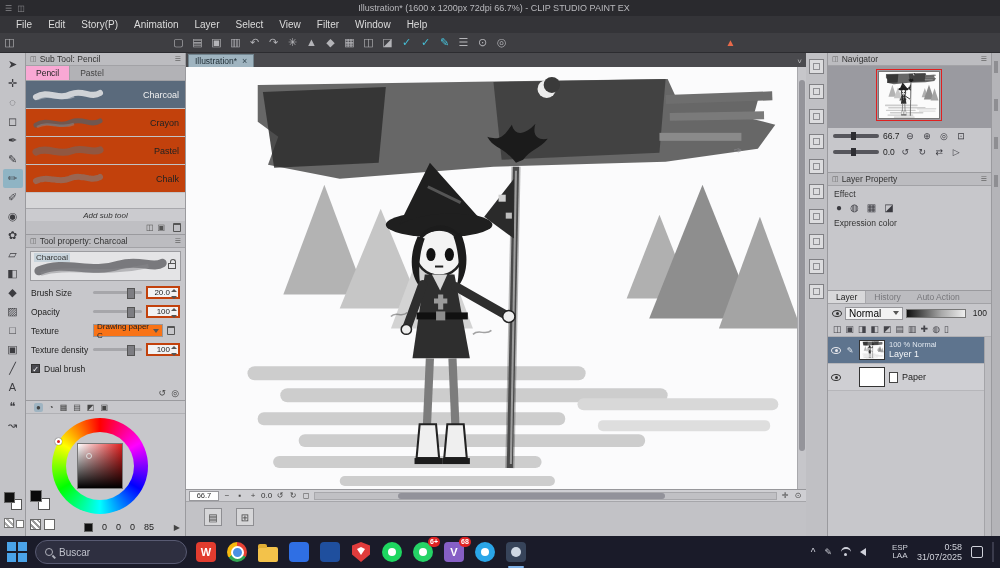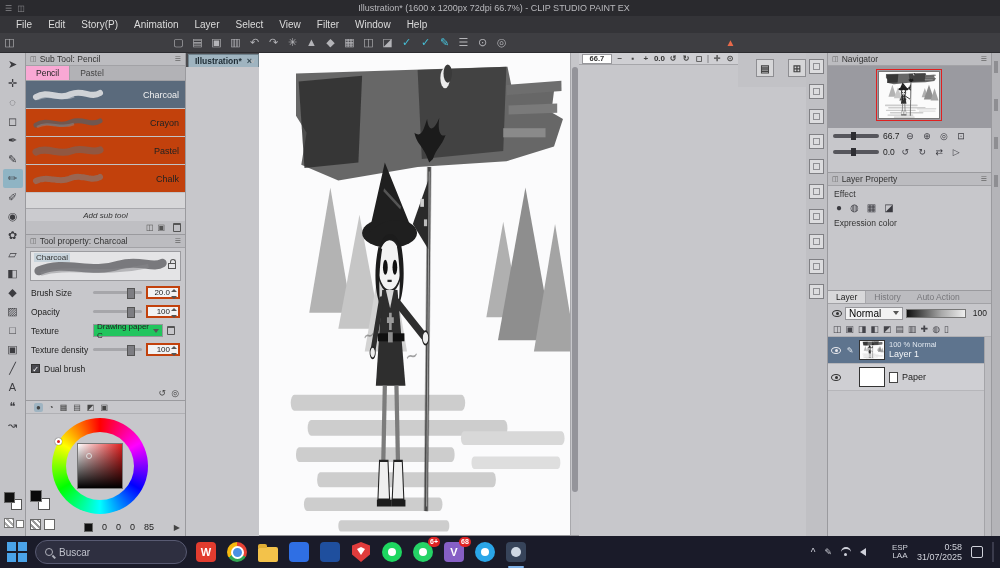--- a/index.html
+++ b/index.html
@@ -45,21 +45,21 @@
   .tp-preview .lbl{position:absolute;left:3px;top:1px;font-size:8px;color:#333;background:#c8d4dc;padding:0 2px;}
   .tp-row{height:19px;display:flex;align-items:center;padding:0 5px;font-size:8.5px;color:#222;}
   .tp-row .rl{width:62px;}
   .tp-track{flex:1;height:3px;background:#a6a6aa;border-radius:2px;position:relative;margin-right:4px;}
   .tp-track::after{content:"";position:absolute;left:70%;top:-3px;width:6px;height:9px;background:#7d7d82;border:1px solid #555;}
   .val-box{width:34px;height:13px;background:#f2f2f3;border:2px solid #c2410c;font-size:8px;display:flex;align-items:center;justify-content:flex-end;padding-right:8px;position:relative;}
   .val-box .spin{position:absolute;right:1px;top:1px;}
   .spin{width:6px;height:10px;display:flex;flex-direction:column;justify-content:space-between;}
   .spin::before{content:"";border-left:3px solid transparent;border-right:3px solid transparent;border-bottom:3px solid #555;}
   .spin::after{content:"";border-left:3px solid transparent;border-right:3px solid transparent;border-top:3px solid #555;}
-  .dd-box{width:70px;height:13px;background:#22c55e;border:1px solid #96969a;font-size:8px;display:flex;align-items:center;padding:0 3px;position:relative;}
+  .dd-box{width:70px;height:13px;background:#f97316;border:1px solid #96969a;font-size:8px;display:flex;align-items:center;padding:0 3px;position:relative;}
   .dd-box::after{content:"";margin-left:auto;border-left:3px solid transparent;border-right:3px solid transparent;border-top:4px solid #555;}
   .trash{width:8px;height:9px;border:1px solid #555;border-top:2px solid #555;border-radius:1px;margin-left:4px;}
   .chk{width:9px;height:9px;background:#4a4a50;color:#fff;font-size:8px;line-height:9px;text-align:center;margin-right:4px;border:1px solid #333;}
   .tp-foot{margin-top:auto;height:14px;display:flex;align-items:center;justify-content:flex-end;gap:5px;font-size:9px;color:#444;padding:0 6px;}
   .lock{width:8px;height:6px;border:1px solid #555;position:relative;margin-left:auto;margin-right:4px;}
   .lock::before{content:"";position:absolute;width:4px;height:4px;border:1px solid #555;border-bottom:none;border-radius:3px 3px 0 0;left:1px;top:-5px;}
   
   .colorp{height:135px;position:relative;}
   .cp-icons{height:13px;display:flex;align-items:center;gap:6px;padding:0 8px;font-size:8px;color:#444;border-bottom:1px solid #b0b0b4;}
   .cp-icons .ci.on{background:#9fb4c2;padding:0 2px;border-radius:2px;}
@@ -70,21 +70,21 @@
   .sv-mark{position:absolute;z-index:3;left:8px;top:9px;width:6px;height:6px;border:1px solid #ddd;border-radius:50%;}
   .cp-vals{position:absolute;left:58px;bottom:4px;display:flex;align-items:center;gap:9px;font-size:9px;color:#222;}
   .cp-chip{width:9px;height:9px;background:#111;border:1px solid #666;}
   .cp-arrow{position:absolute;right:5px;bottom:4px;font-size:8px;color:#444;}
   .cp-fgbg{position:absolute;left:4px;bottom:26px;width:20px;height:20px;}
   .cp-fgbg .b{position:absolute;right:0;bottom:0;width:12px;height:12px;background:#fff;border:1px solid #555;}
   .cp-fgbg .f{position:absolute;left:0;top:0;width:12px;height:12px;background:#0a0a0a;border:1px solid #777;}
   .cp-pat{position:absolute;left:4px;bottom:6px;width:11px;height:11px;border:1px solid #666;background:repeating-linear-gradient(45deg,#fff 0 2px,#999 2px 4px);}
   .cp-pat2{position:absolute;left:18px;bottom:6px;width:11px;height:11px;border:1px solid #666;background:#fff;}
   
-  .canvas-col{flex:1;display:flex;flex-direction:row;min-width:0;font-weight:bold;}
+  .canvas-col{flex:1;display:flex;flex-direction:column;min-width:0;}
   .tabbar{height:14px;background:#4a4a4e;display:flex;align-items:flex-end;padding-left:2px;position:relative;}
   .ctab{height:13px;background:#9fb4c0;display:flex;align-items:center;gap:5px;padding:0 6px;font-size:8.5px;color:#1d2b33;border:1px solid #70838d;border-bottom:none;}
   .ctab .x{font-size:9px;color:#30444e;}
   .tab-dd{position:absolute;right:4px;bottom:1px;color:#bbb;font-size:8px;}
   .canvas-wrap{flex:1;position:relative;background:#fbfbfc;overflow:hidden;border-bottom:1px solid #97979b;}
   .canvas-wrap svg.art{position:absolute;inset:0;width:100%;height:100%;}
   .vsb{position:absolute;right:0;top:0;bottom:0;width:9px;background:#c6c6ca;border-left:1px solid #a8a8ac;}
   .vsb .th{position:absolute;left:1px;right:1px;top:3%;height:88%;background:#94949a;border-radius:3px;}
   .cursor-stamp{position:absolute;left:548px;top:78px;color:#8a8a8e;font-size:10px;}
   .statusbar{height:12px;background:#cfcfd3;display:flex;align-items:center;gap:3px;padding:0 3px;font-size:8px;color:#333;border-bottom:1px solid #a6a6aa;}

